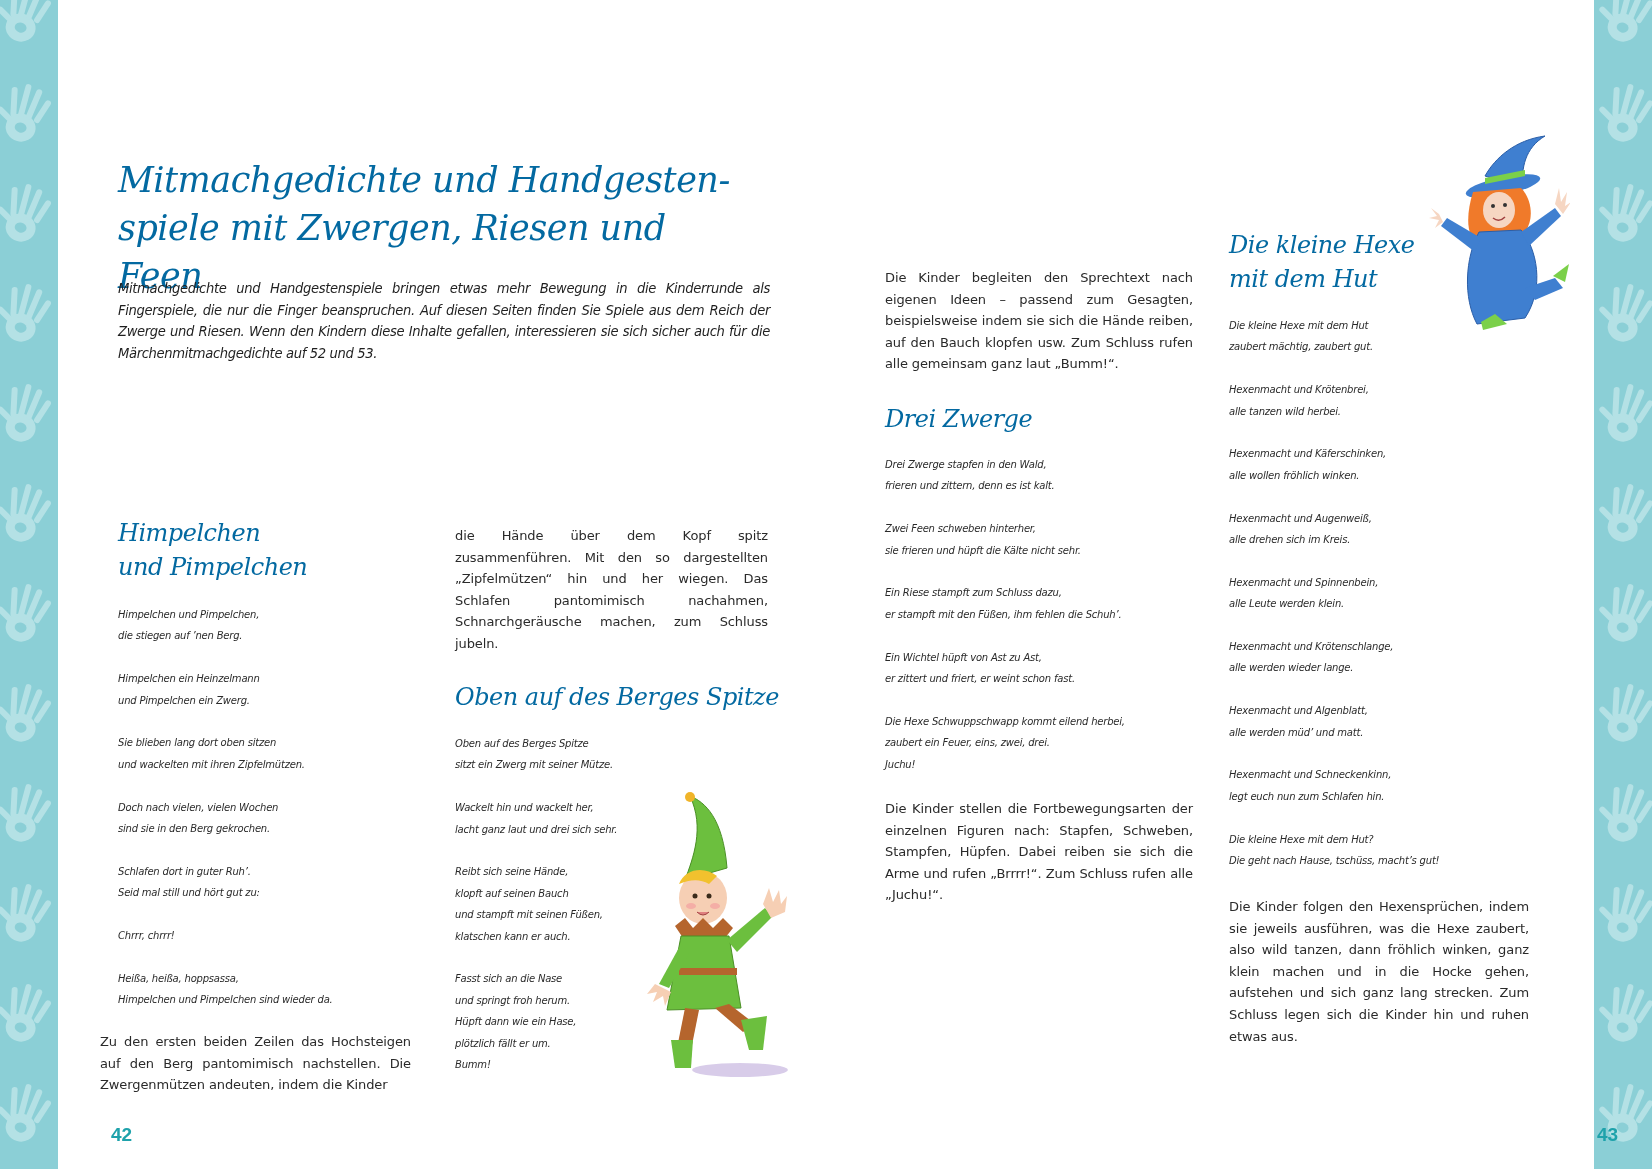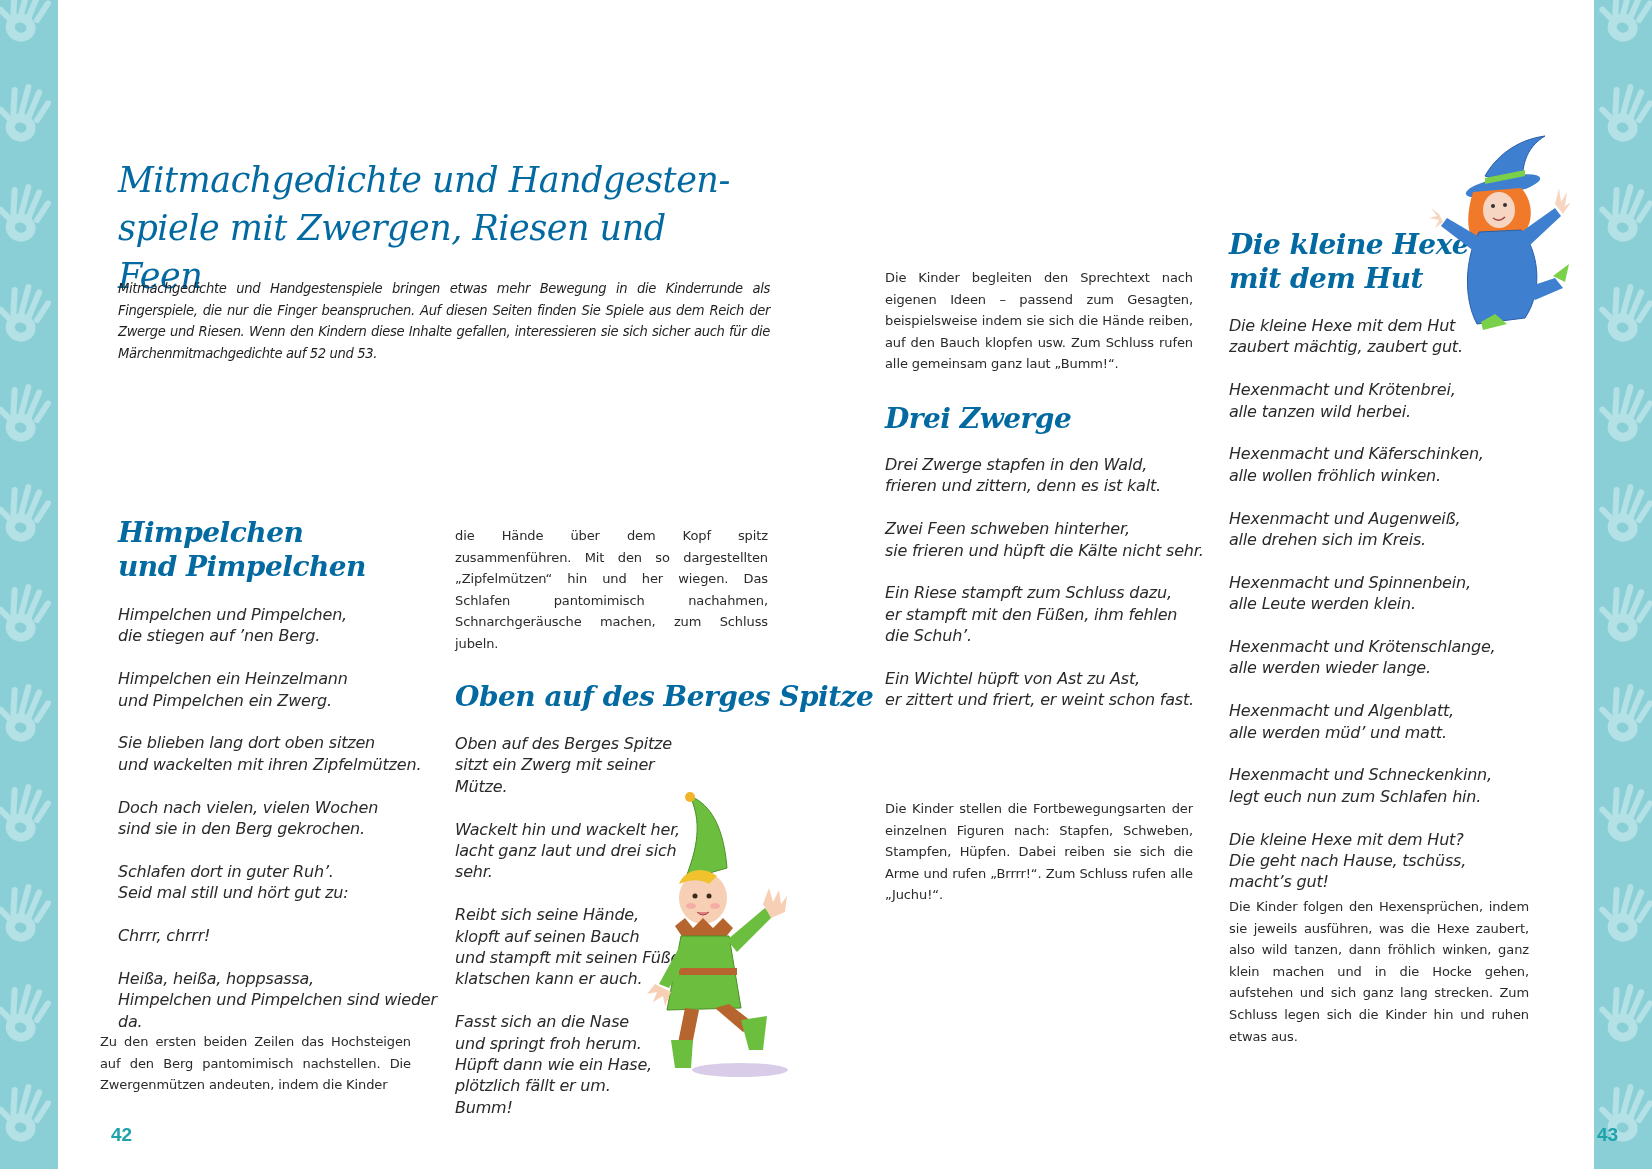--- a/index.html
+++ b/index.html
@@ -10,22 +10,22 @@
   .band.left { left: 0; width: 58px; }
   .band.right { left: 1594px; width: 58px; }
   .hand { position: absolute; width: 60px; height: 70px; }
   .hand svg { width: 100%; height: 100%; }
 
   .script { font-family: "DejaVu Serif", serif; font-style: italic; color: #0369a1; font-weight: normal; letter-spacing: -0.5px; }
 
   .title { position: absolute; left: 118px; top: 156px; width: 640px; font-size: 35px; line-height: 48px; }
   .lead { position: absolute; left: 118px; top: 277px; width: 652px; font-family: "DejaVu Sans Condensed", "DejaVu Sans", sans-serif; font-style: italic; font-weight: normal; font-size: 14.6px; line-height: 21.7px; color: #1f1f1f; text-align: justify; letter-spacing: -0.35px; }
 
-  .h2 { position: absolute; font-size: 28px; line-height: 34px; font-weight: bold; }
-  .poem { position: absolute; font-family: "DejaVu Sans", sans-serif; font-style: italic; font-size: 16px; line-height: 21.4px; color: #2a2a2a; letter-spacing: -0.2px; }
+  .h2 { position: absolute; font-size: 24px; line-height: 34px; }
+  .poem { position: absolute; font-family: "DejaVu Sans", sans-serif; font-style: italic; font-size: 10px; line-height: 21.4px; color: #2a2a2a; letter-spacing: -0.2px; }
   .poem .stanza { margin-bottom: 21.4px; }
   .poem .stanza:last-child { margin-bottom: 0; }
   .prose { position: absolute; font-family: "DejaVu Sans", sans-serif; font-size: 13px; line-height: 21.6px; color: #2a2a2a; text-align: justify; letter-spacing: -0.1px; }
   .prose p { margin: 0; }
 
   .pagenum { position: absolute; top: 1124px; font-family: "Liberation Sans", sans-serif; font-weight: bold; font-size: 19px; color: #1ea2ab; margin-left: 39px; }
 
   .illus { position: absolute; }
   .illus svg { width: 100%; height: 100%; }
 </style>
@@ -428,20 +428,25 @@
       <div>sie frieren und hüpft die Kälte nicht sehr.</div>
     </div>
     <div class="stanza">
       <div>Ein Riese stampft zum Schluss dazu,</div>
       <div>er stampft mit den Füßen, ihm fehlen die Schuh’.</div>
     </div>
     <div class="stanza">
       <div>Ein Wichtel hüpft von Ast zu Ast,</div>
       <div>er zittert und friert, er weint schon fast.</div>
     </div>
+    <div class="stanza">
+      <div>Die Hexe Schwuppschwapp kommt eilend herbei,</div>
+      <div>zaubert ein Feuer, eins, zwei, drei.</div>
+      <div>Juchu!</div>
+    </div>
   </div>
 
 <div class="prose" style="left:885px; top:798px; width:308px;">
   <p>Die Kinder stellen die Fortbewegungsarten der einzelnen Figuren nach: Stapfen, Schweben, Stampfen, Hüpfen. Dabei reiben sie sich die Arme und rufen „Brrrr!“. Zum Schluss rufen alle „Juchu!“.</p>
 </div>
 
 <h2 class="h2 script" style="left:1229px; top:228px;">
   <div>Die kleine Hexe</div>
   <div>mit dem Hut</div>
 </h2>

